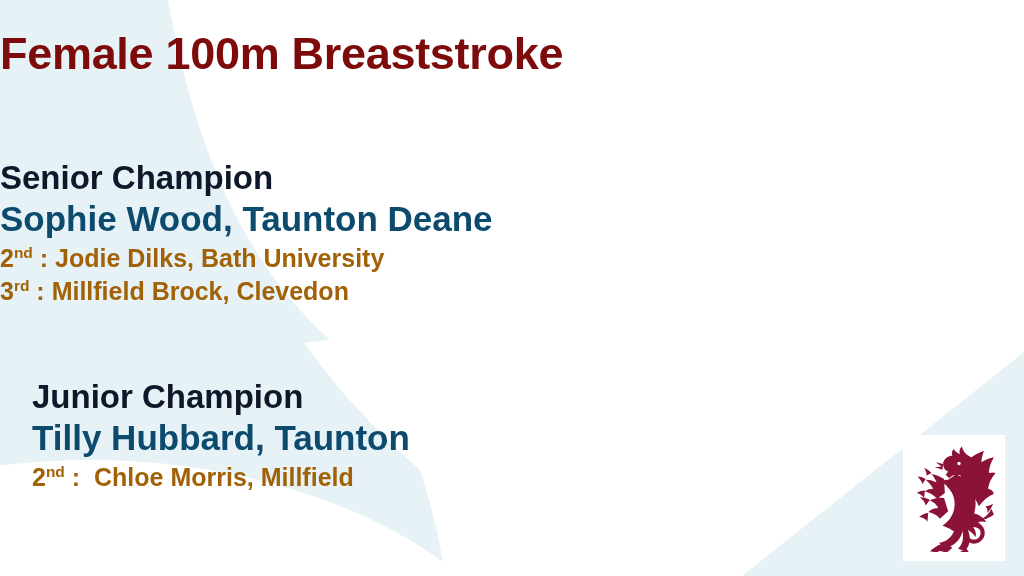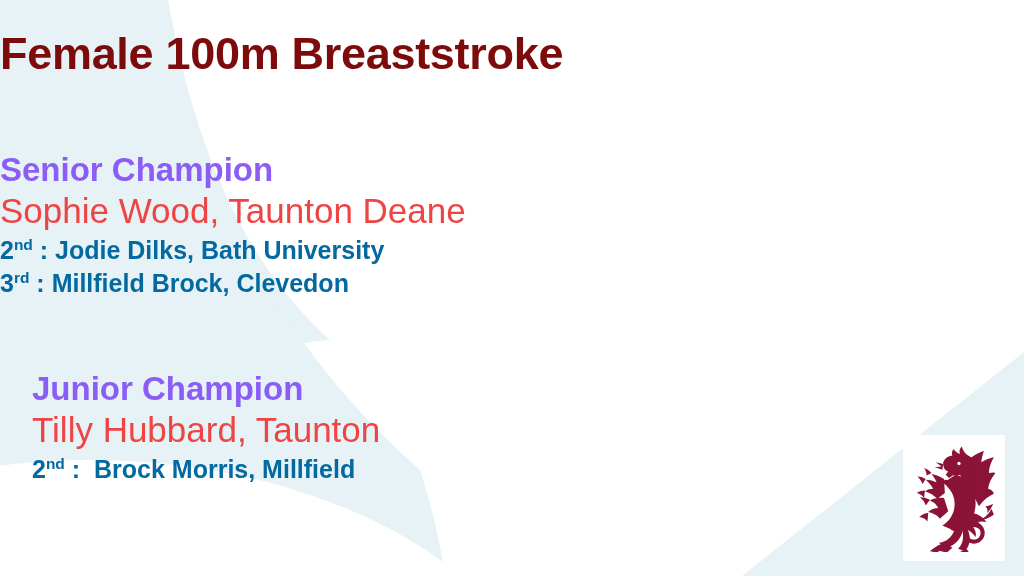--- a/index.html
+++ b/index.html
@@ -76,37 +76,38 @@
     position: absolute;
     left: 0;
     width: 1024px;
   }
   .section-senior { top: 152px; }
   .section-junior { top: 371px; padding-left: 32px; }
 
   .champ-heading {
     font-size: 33px;
     font-weight: bold;
-    color: #8b5cf6;
+    color: #0f172a;
     line-height: 1.12;
     white-space: nowrap;
+    margin-top: 8px;
   }
 
   .champ-name {
     font-size: 35px;
-    font-weight: normal;
-    color: #ef4444;
+    font-weight: bold;
+    color: #0c4a6e;
     line-height: 1.28;
     white-space: nowrap;
   }
 
   .runner-up {
     font-size: 25px;
     font-weight: bold;
-    color: #0369a1;
+    color: #a16207;
     line-height: 1.33;
     white-space: nowrap;
   }
 
   .runner-up .ord {
     font-size: 0.62em;
     vertical-align: super;
     line-height: 0;
     font-weight: bold;
   }
@@ -145,21 +146,21 @@
       <div class="runner-up">
         <span>3</span><span class="ord">rd</span><span class="sep"> : </span><span>Millfield Brock, Clevedon</span>
       </div>
     </div>
 
     <div class="section section-junior">
       <div class="champ-heading">Junior Champion</div>
       <div class="champ-name">Tilly Hubbard, Taunton</div>
 
       <div class="runner-up">
-        <span>2</span><span class="ord">nd</span><span class="sep"> :  </span><span>Brock Morris, Millfield</span>
+        <span>2</span><span class="ord">nd</span><span class="sep"> :  </span><span>Chloe Morris, Millfield</span>
       </div>
 
     </div>
   </div>
 
   <div class="logo-box">
     <svg viewBox="0 0 200 260" xmlns="http://www.w3.org/2000/svg">
       <g fill="#8b1338">
 
         <path d="M112,62 C128,40 150,24 172,16 C168,28 166,36 166,44

